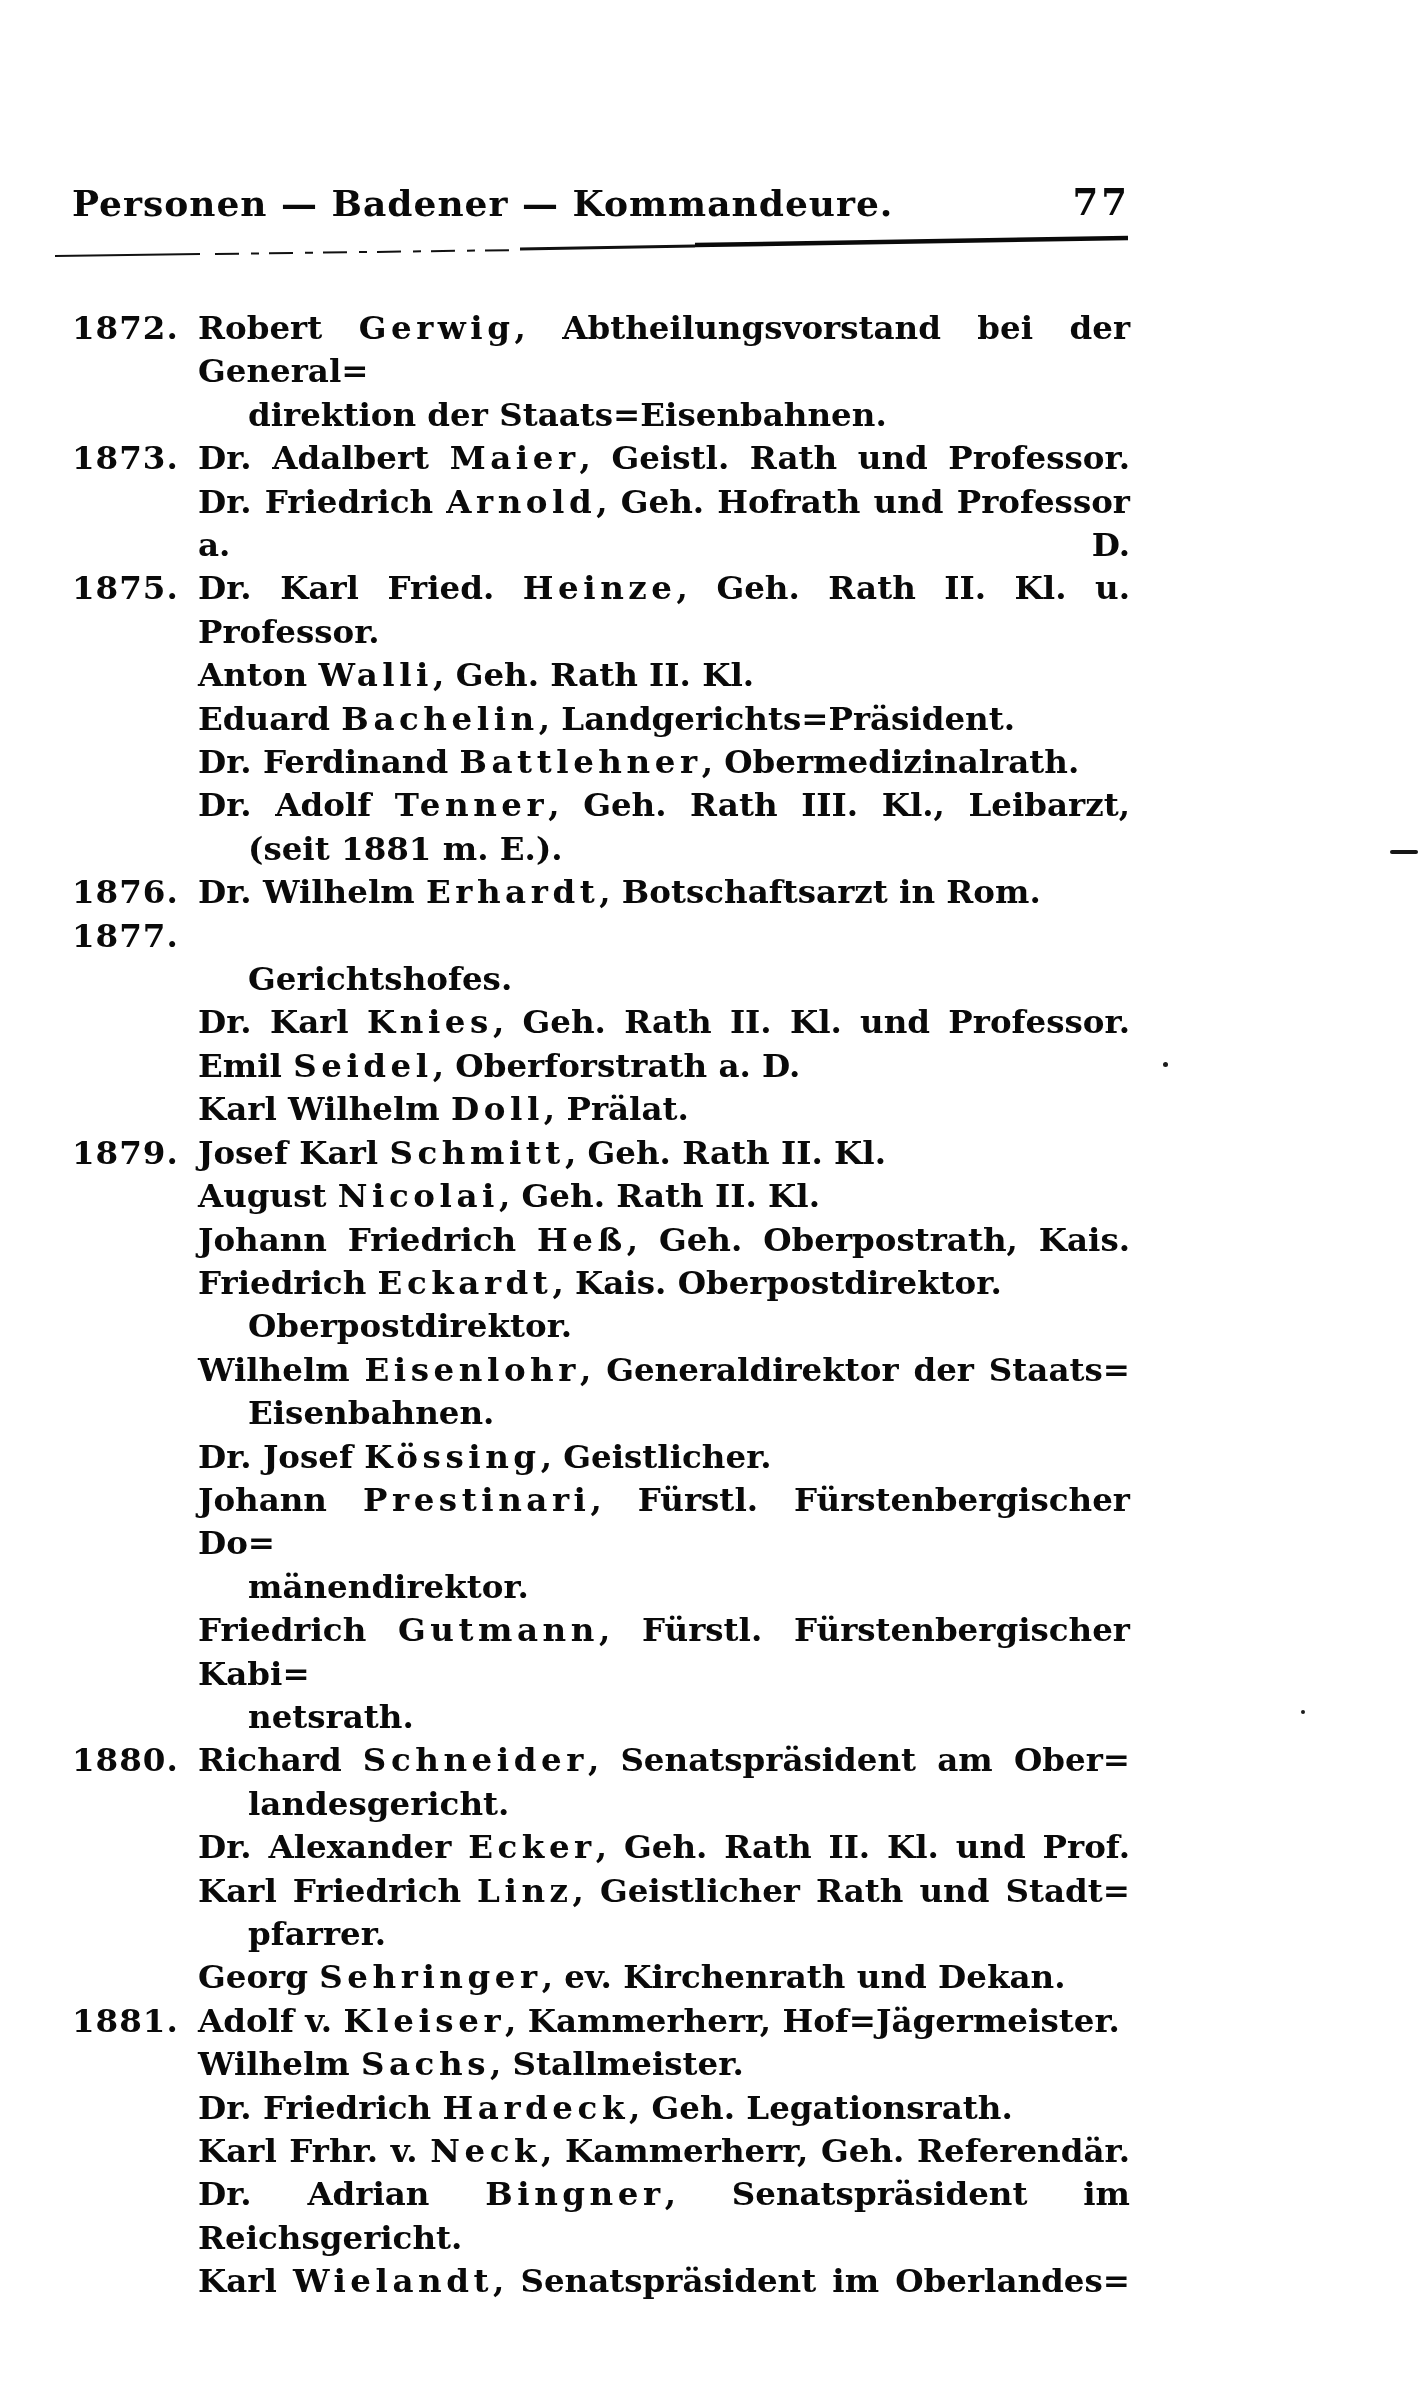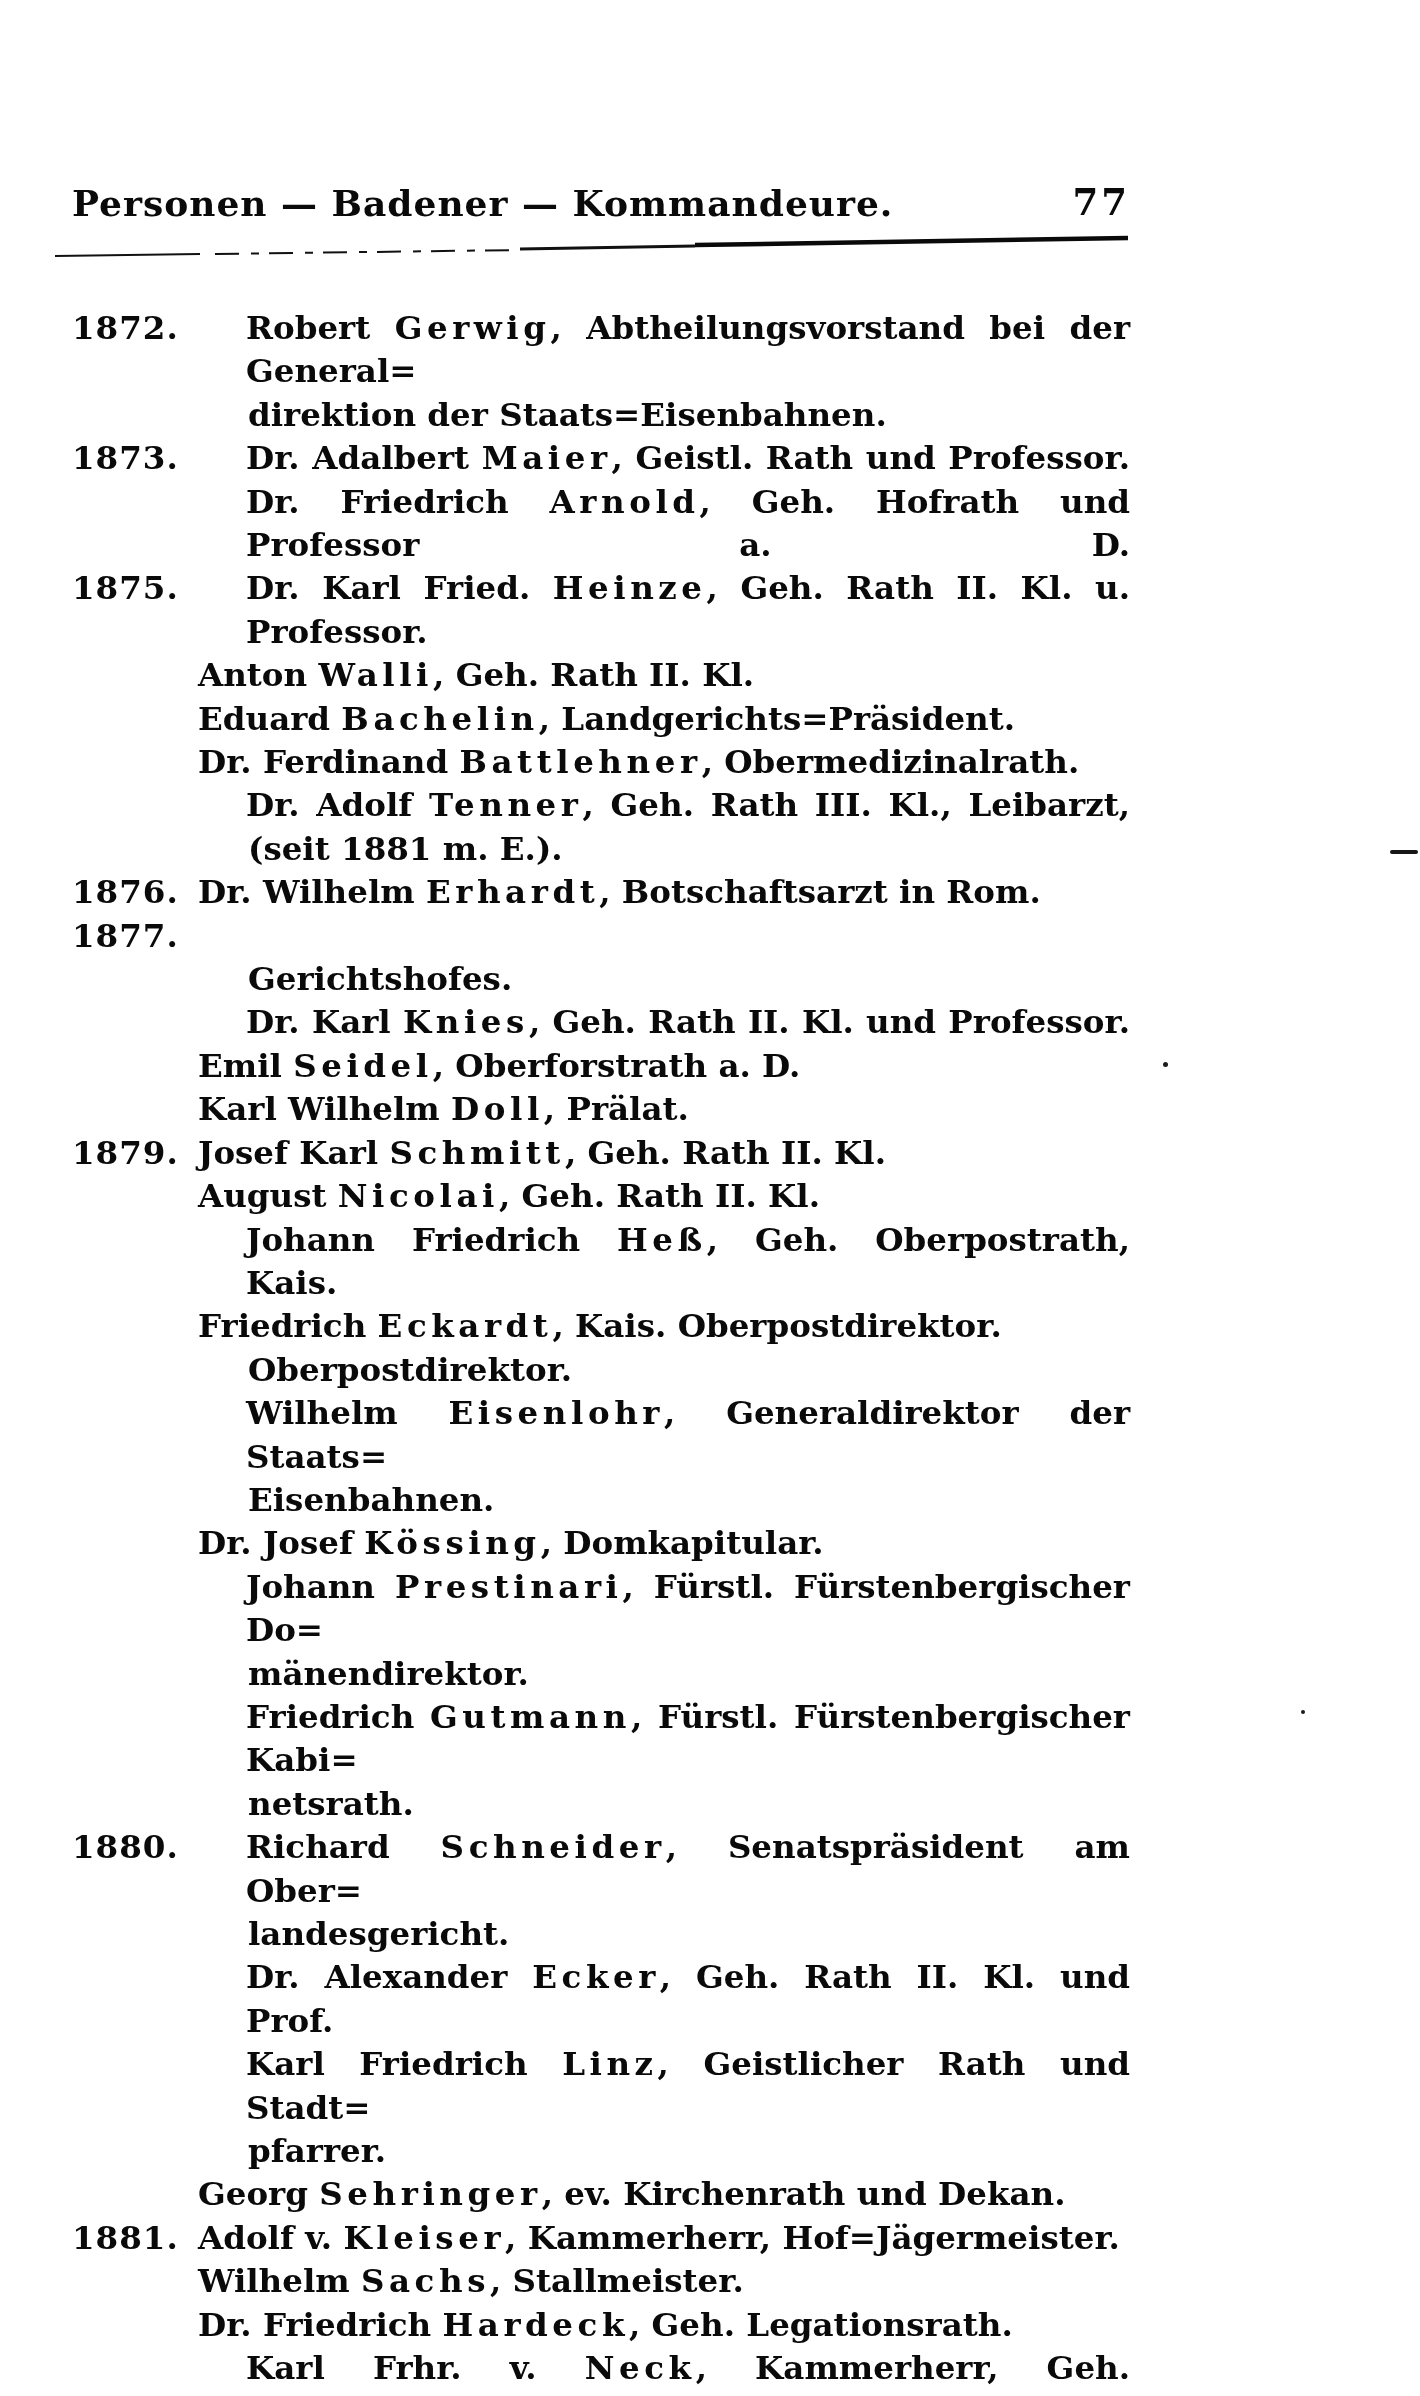--- a/index.html
+++ b/index.html
@@ -28,21 +28,21 @@
   .rule{position:absolute;left:50px;top:230px;width:1090px;height:34px;}
   
   .list{
     position:absolute;left:72px;top:306px;width:1058px;
     font-size:32.5px;font-weight:600;
   }
   .row{position:relative;min-height:43.4px;line-height:43.4px;padding-left:126px;}
   .year{position:absolute;left:0;top:0;letter-spacing:1px;}
   .text{display:block;}
   .row.cont .text{padding-left:50px;}
-  .row.just .text{text-align:justify;text-align-last:justify;margin-left:48px;}
+  .row.just .text{text-align:justify;text-align-last:justify;}
   .sp{letter-spacing:0.14em;}
   
   .speck{position:absolute;background:#1c1c1c;border-radius:50%;}
   .dash-artifact{position:absolute;background:#161616;border-radius:2px;}
 </style>
 </head>
 <body>
 
 <div class="page">
 
@@ -145,21 +145,21 @@
       <div class="row just">
         <span class="year"></span>
         <span class="text"><span>Wilhelm </span><span class="sp">Eisenlohr</span><span>, Generaldirektor der Staats=</span></span>
       </div>
       <div class="row cont">
         <span class="year"></span>
         <span class="text"><span>Eisenbahnen.</span><span class="sp"></span><span></span></span>
       </div>
       <div class="row">
         <span class="year"></span>
-        <span class="text"><span>Dr. Josef </span><span class="sp">Kössing</span><span>, Domkapitular.</span></span>
+        <span class="text"><span>Dr. Josef </span><span class="sp">Kössing</span><span>, Geistlicher.</span></span>
       </div>
       <div class="row just">
         <span class="year"></span>
         <span class="text"><span>Johann </span><span class="sp">Prestinari</span><span>, Fürstl. Fürstenbergischer Do=</span></span>
       </div>
       <div class="row cont">
         <span class="year"></span>
         <span class="text"><span>mänendirektor.</span><span class="sp"></span><span></span></span>
       </div>
       <div class="row just">

